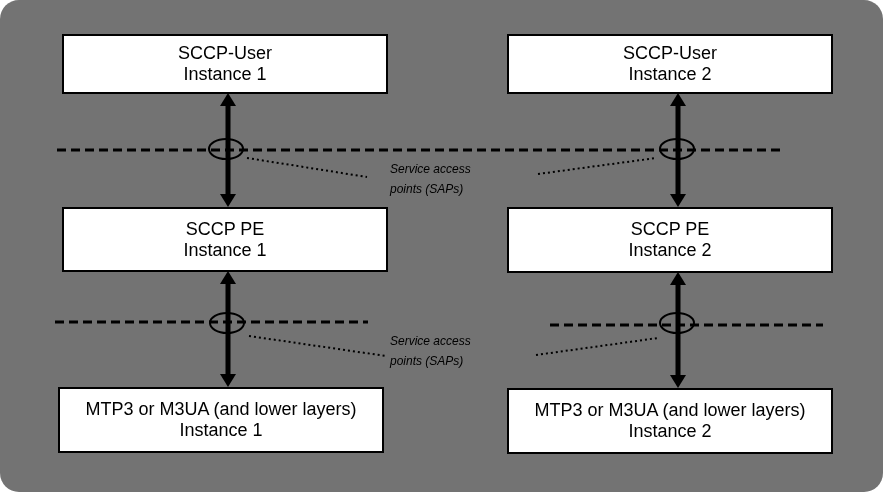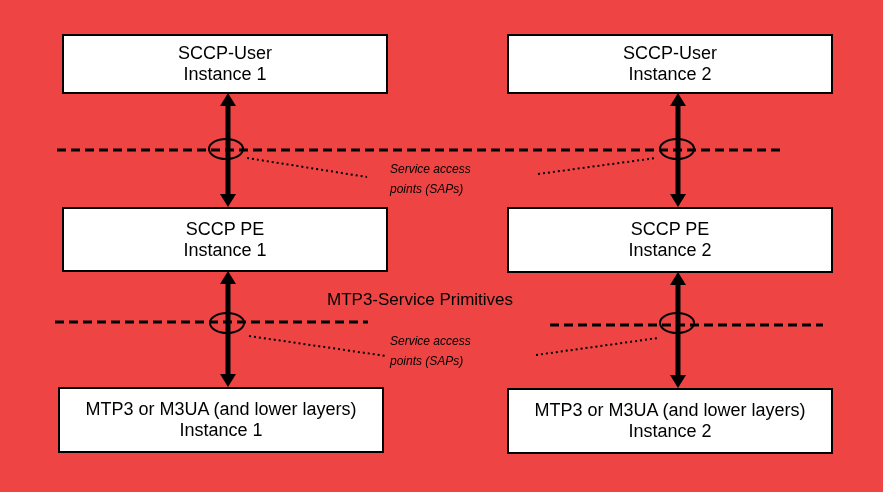--- a/index.html
+++ b/index.html
@@ -4,24 +4,25 @@
 <style>
   html, body {
     margin: 0;
     padding: 0;
     background: #ffffff;
   }
   #stage {
     position: relative;
     width: 883px;
     height: 492px;
-    background: #ef4444;
+    background: #737373;
     font-family: "Liberation Sans", sans-serif;
     color: #000000;
     overflow: hidden;
+    border-radius: 19px;
   }
   #connectors {
     position: absolute;
     left: 0;
     top: 0;
     width: 883px;
     height: 492px;
   }
   .box {
     position: absolute;
@@ -118,21 +119,20 @@
     <div>MTP3 or M3UA (and lower layers)</div>
     <div>Instance 1</div>
   </div>
 
   <div class="box" style="left:507px; top:388px; height:66px;">
     <div>MTP3 or M3UA (and lower layers)</div>
     <div>Instance 2</div>
   </div>
 
 
-  <div class="free-label" style="left:327px; top:290px;">MTP3-Service Primitives</div>
 
   <div class="sap-label" style="left:390px; top:159px;">
     <div>Service access</div>
     <div>points (SAPs)</div>
   </div>
 
   <div class="sap-label" style="left:390px; top:331px;">
     <div>Service access</div>
     <div>points (SAPs)</div>
   </div>

